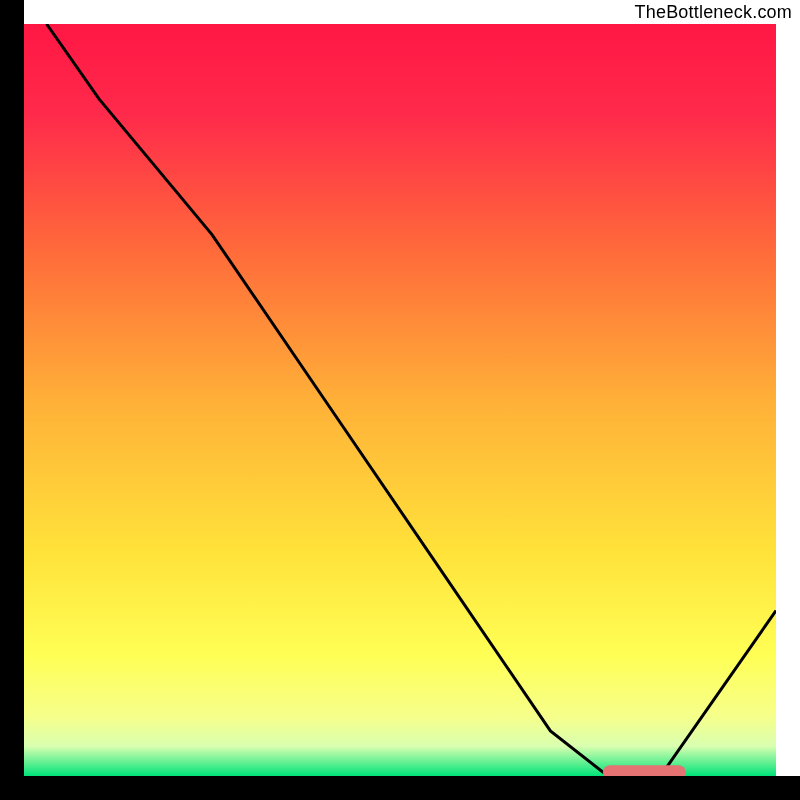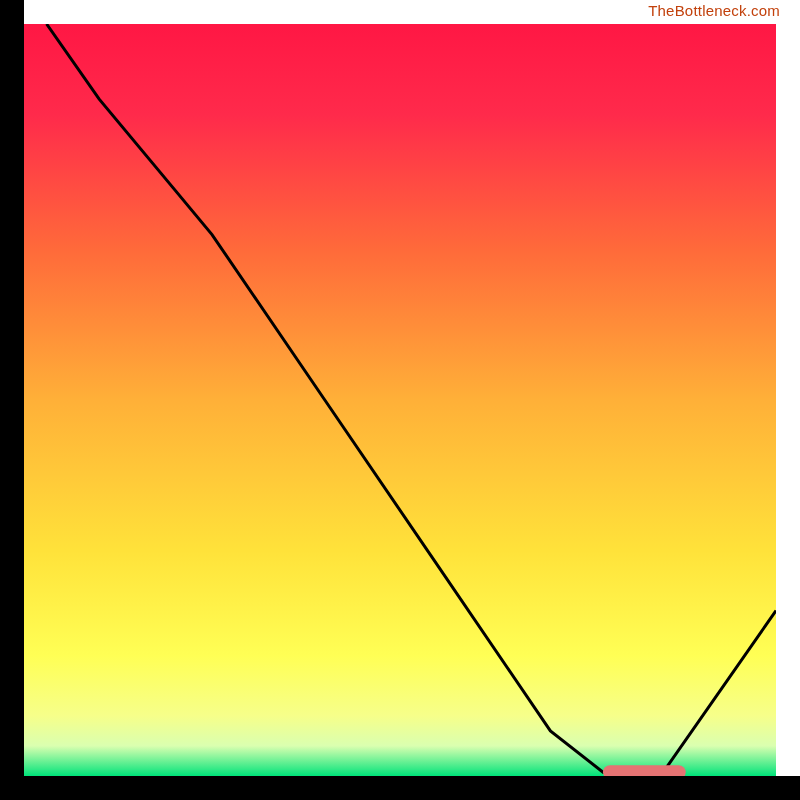--- a/index.html
+++ b/index.html
@@ -11,23 +11,23 @@
     font-family: Arial, Helvetica, sans-serif;
   }
   .container {
     position: relative;
     width: 800px;
     height: 800px;
   }
   .watermark {
     position: absolute;
     top: 2px;
-    right: 20px;
-    color: #c2410c;
-    font-size: 15px;
+    right: 8px;
+    color: #000000;
+    font-size: 18px;
     font-weight: 500;
     letter-spacing: 0.2px;
     z-index: 10;
   }
   svg.plot {
     position: absolute;
     left: 0;
     top: 0;
   }
 </style>

